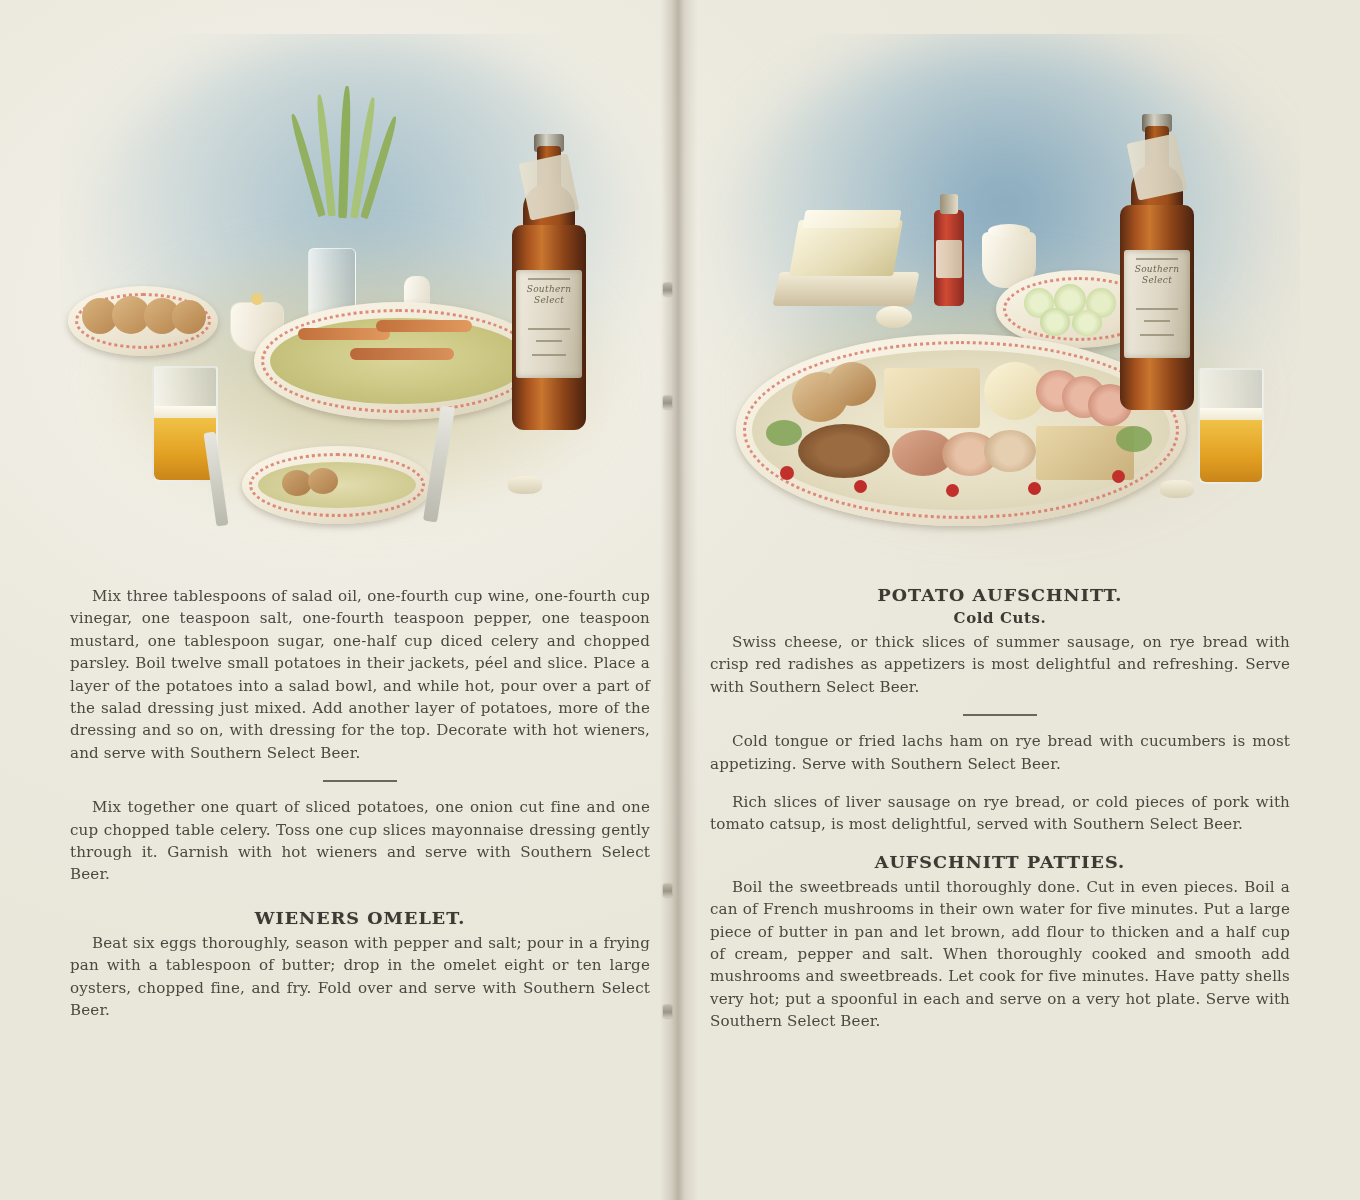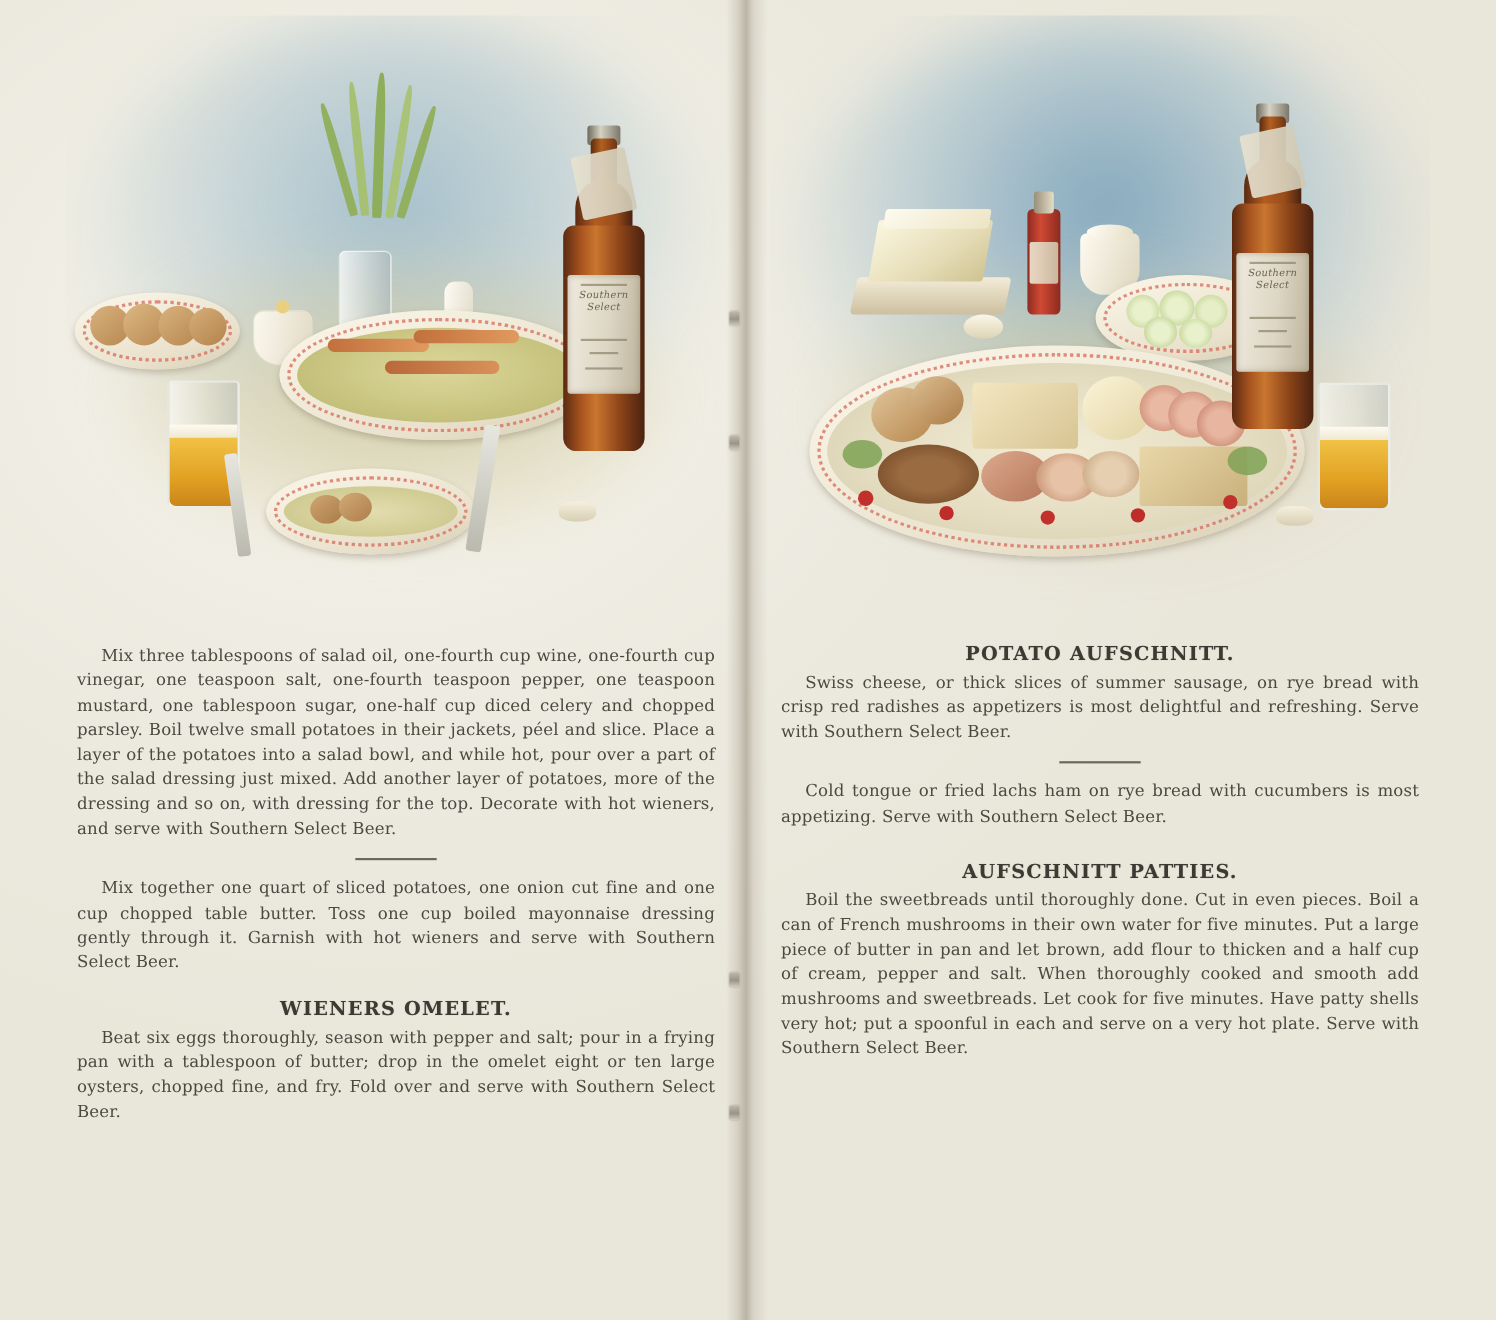--- a/index.html
+++ b/index.html
@@ -56,21 +56,21 @@
     position: absolute;
     top: 0;
     width: 600px;
     height: 1200px;
   }
   .col.left  { left: 60px; }
   .col.right { left: 700px; }
 
   .illus {
     position: absolute;
-    top: 14px;
+    top: 34px;
     left: 0;
     width: 600px;
     height: 545px;
   }
   .text-block {
     position: absolute;
     top: 585px;
     left: 10px;
     width: 580px;
   }
@@ -362,21 +362,21 @@
             <div class="lbar" style="top:70px; left:20px; right:20px;"></div>
             <div class="lbar" style="top:84px; left:16px; right:16px;"></div>
           </div>
         </div>
       </div>
     </div>
 
     <div class="text-block">
       <p class="body">Mix three tablespoons of salad oil, one-fourth cup wine, one-fourth cup vinegar, one teaspoon salt, one-fourth teaspoon pepper, one teaspoon mustard, one tablespoon sugar, one-half cup diced celery and chopped parsley. Boil twelve small potatoes in their jackets, péel and slice. Place a layer of the potatoes into a salad bowl, and while hot, pour over a part of the salad dressing just mixed. Add another layer of potatoes, more of the dressing and so on, with dressing for the top. Decorate with hot wieners, and serve with Southern Select Beer.</p>
       <div class="rule"></div>
-      <p class="body">Mix together one quart of sliced potatoes, one onion cut fine and one cup chopped table butter. Toss one cup boiled mayonnaise dressing gently through it. Garnish with hot wieners and serve with Southern Select Beer.</p>
+      <p class="body">Mix together one quart of sliced potatoes, one onion cut fine and one cup chopped table celery. Toss one cup slices mayonnaise dressing gently through it. Garnish with hot wieners and serve with Southern Select Beer.</p>
       <div class="gap-md"></div>
       <h2 class="recipe-title">WIENERS OMELET.</h2>
       <p class="body">Beat six eggs thoroughly, season with pepper and salt; pour in a frying pan with a tablespoon of butter; drop in the omelet eight or ten large oysters, chopped fine, and fry. Fold over and serve with Southern Select Beer.</p>
     </div>
   </div>
 
   <div class="gutter"></div>
   <div class="staple s1"></div>
   <div class="staple s2"></div>
   <div class="staple s3"></div>
@@ -465,22 +465,24 @@
             <div class="lbar" style="top:58px;"></div>
             <div class="lbar" style="top:70px; left:20px; right:20px;"></div>
             <div class="lbar" style="top:84px; left:16px; right:16px;"></div>
           </div>
         </div>
       </div>
     </div>
 
     <div class="text-block right">
       <h2 class="recipe-title">POTATO AUFSCHNITT.</h2>
+      <h3 class="recipe-sub">Cold Cuts.</h3>
       <p class="body">Swiss cheese, or thick slices of summer sausage, on rye bread with crisp red radishes as appetizers is most delightful and refreshing. Serve with Southern Select Beer.</p>
       <div class="rule"></div>
       <p class="body">Cold tongue or fried lachs ham on rye bread with cucumbers is most appetizing. Serve with Southern Select Beer.</p>
       <div class="gap-sm"></div>
+      <p class="body">Rich slices of liver sausage on rye bread, or cold pieces of pork with tomato catsup, is most delightful, served with Southern Select Beer.</p>
       <div class="gap-sm"></div>
       <h2 class="recipe-title">AUFSCHNITT PATTIES.</h2>
       <p class="body">Boil the sweetbreads until thoroughly done. Cut in even pieces. Boil a can of French mushrooms in their own water for five minutes. Put a large piece of butter in pan and let brown, add flour to thicken and a half cup of cream, pepper and salt. When thoroughly cooked and smooth add mushrooms and sweetbreads. Let cook for five minutes. Have patty shells very hot; put a spoonful in each and serve on a very hot plate. Serve with Southern Select Beer.</p>
     </div>
   </div>
 </div>
 
 </body></html>

